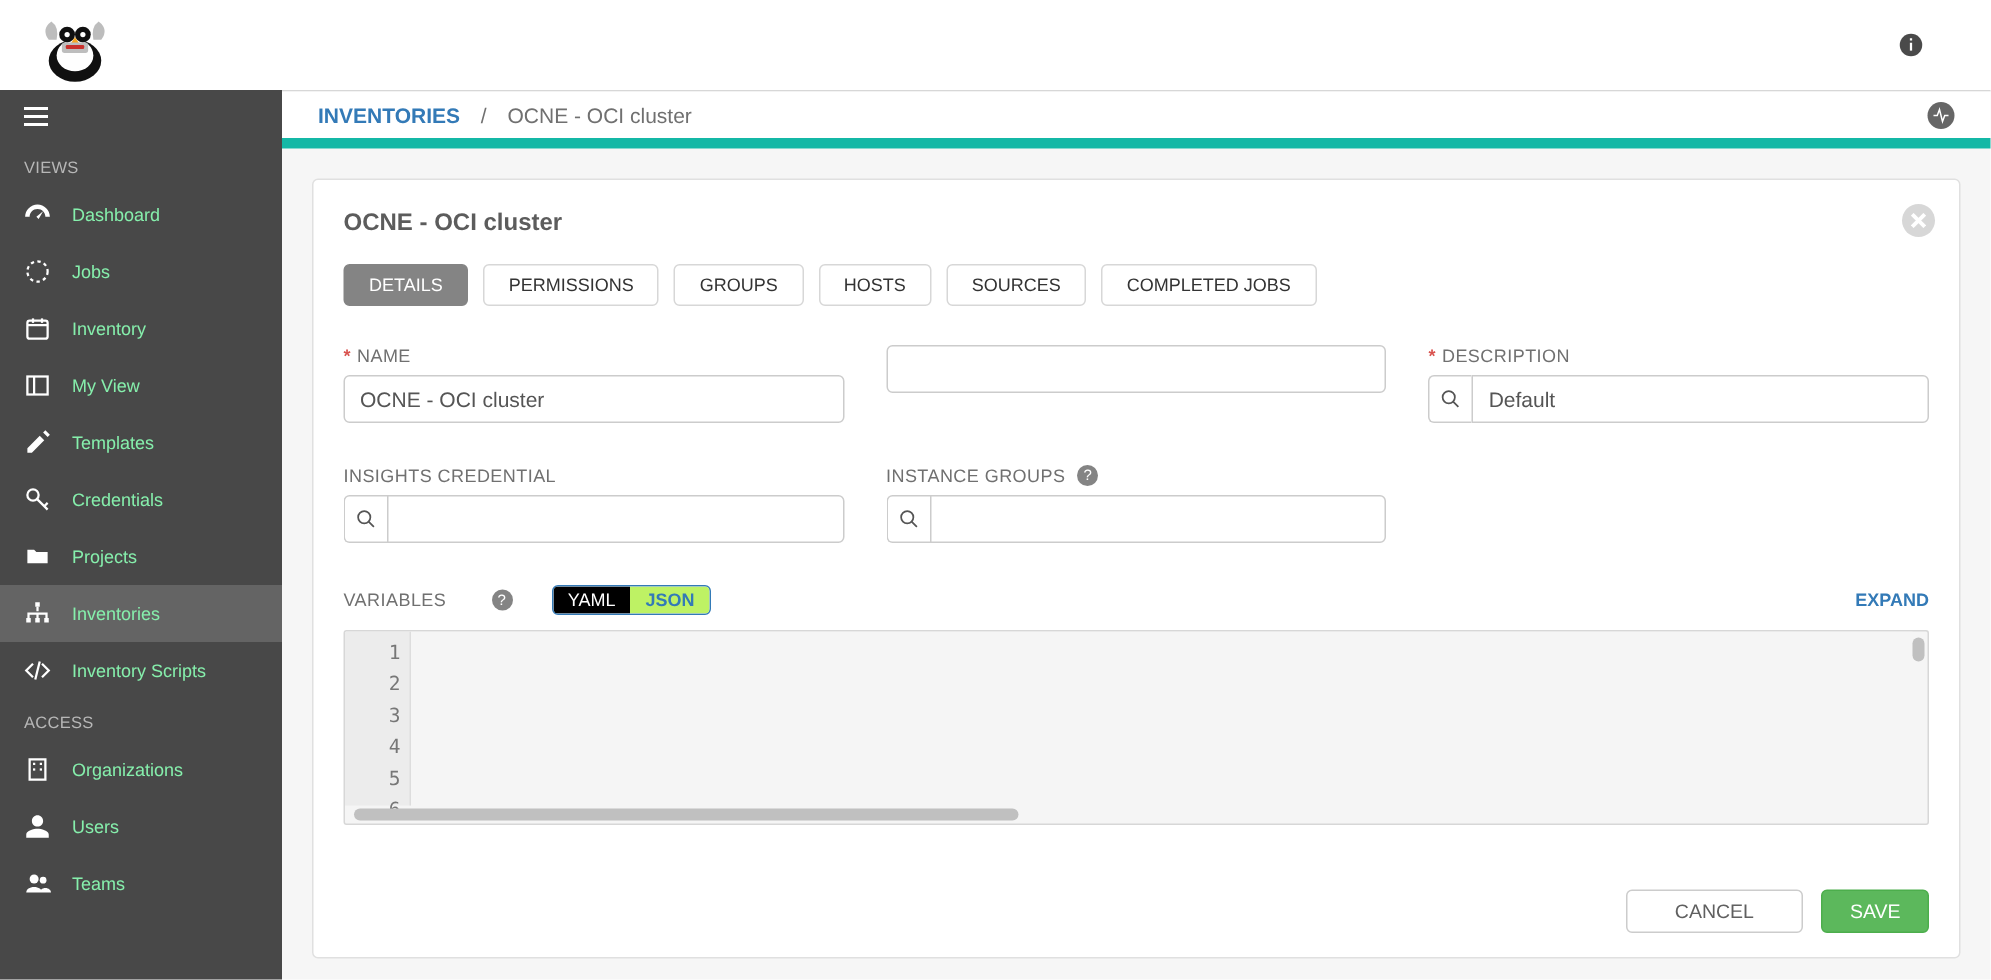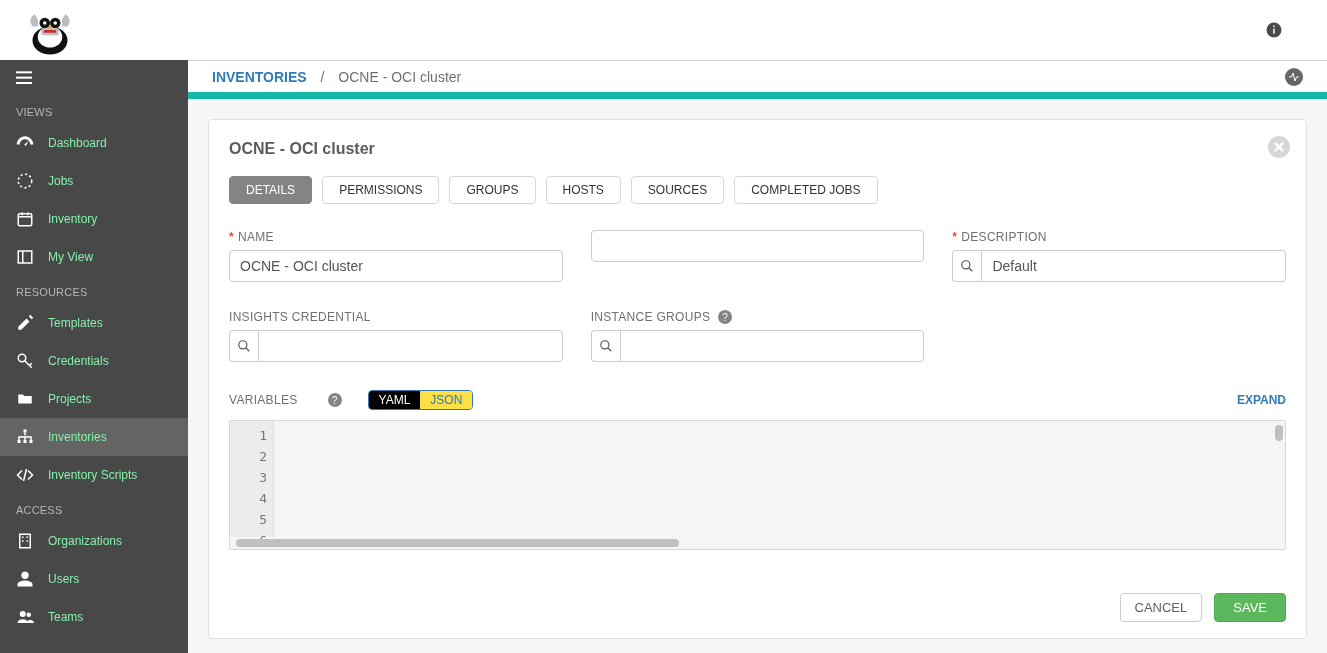--- a/index.html
+++ b/index.html
@@ -51,31 +51,31 @@
   .lookup { display: flex; }
   .lookup .btn { width: 32px; height: 32px; border: 1px solid #ccc; border-right: none; border-radius: 4px 0 0 4px; display: flex; align-items: center; justify-content: center; background: #fff; cursor: pointer; }
   .lookup .btn svg { width: 14px; height: 14px; stroke: #555; fill: none; stroke-width: 2; }
   .lookup input { border-radius: 0 4px 4px 0; }
 
   .vars-row { display: flex; align-items: center; gap: 26px; margin-top: 28px; }
   .vars-label { font-size: 12px; color: #707070; letter-spacing: 0.3px; }
   .format-toggle { display: flex; border: 1px solid #337ab7; border-radius: 4px; overflow: hidden; font-size: 12px; }
   .format-toggle span { padding: 2px 10px; cursor: pointer; }
   .format-toggle .on { background: #000000; color: #fff; }
-  .format-toggle .off { background: #fde047; color: #337ab7; }
+  .format-toggle .off { background: #bef264; color: #337ab7; font-weight: bold; }
   .expand { margin-left: auto; color: #337ab7; font-size: 12px; font-weight: 600; cursor: pointer; }
 
   .code-box { margin-top: 10px; border: 1px solid #d7d7d7; border-radius: 2px; height: 130px; background: #f5f5f5; position: relative; overflow: hidden; }
   .gutter { position: absolute; top: 0; left: 0; bottom: 12px; width: 44px; background: #ececec; border-right: 1px solid #ddd; text-align: right; padding: 4px 6px 0 0; font-family: monospace; font-size: 13px; color: #777; line-height: 21px; }
   .code-area { position: absolute; left: 44px; right: 10px; top: 0; bottom: 12px; background: #f5f5f5; }
   .hscroll { position: absolute; left: 6px; bottom: 2px; height: 8px; width: 42%; background: #c0c0c0; border-radius: 4px; }
   .vscroll { position: absolute; right: 2px; top: 4px; width: 8px; height: 16px; background: #c0c0c0; border-radius: 4px; }
 
   .panel-footer { position: absolute; right: 20px; bottom: 16px; display: flex; gap: 12px; }
-  .btn-cancel { border: 1px solid #ccc; background: #fff; color: #606060; padding: 6px 14px; border-radius: 4px; font-size: 13px; cursor: pointer; }
+  .btn-cancel { border: 1px solid #ccc; background: #fff; color: #606060; padding: 6px 32px; border-radius: 4px; font-size: 13px; cursor: pointer; }
   .btn-save { border: 1px solid #4cae4c; background: #5cb85c; color: #fff; padding: 6px 18px; border-radius: 4px; font-size: 13px; cursor: pointer; }
 </style>
 </head>
 <body>
 
 <div class="topbar">
   <div class="logo">
     <svg viewBox="0 0 64 64">
       <ellipse cx="32" cy="44" rx="20" ry="16" fill="#101010"></ellipse>
       <ellipse cx="32" cy="40" rx="14" ry="12" fill="#fefefe"></ellipse>
@@ -164,21 +164,20 @@
   <div class="side-item">
     <span class="side-icon">
         <svg viewBox="0 0 24 24">
           <rect x="3" y="4" width="18" height="16" fill="none" stroke="#fff" stroke-width="2"></rect>
           <line x1="9" y1="4" x2="9" y2="20" stroke="#fff" stroke-width="2"></line>
         </svg>
       </span>
     <span>My View</span>
   </div>
 
-  <div class="side-section">RESOURCES</div>
   <div class="side-item">
     <span class="side-icon">
         <svg viewBox="0 0 24 24">
           <path d="M3 17v4h4l11-11-4-4L3 17zM21 7l-4-4 2-2 4 4-2 2z"></path>
         </svg>
       </span>
     <span>Templates</span>
   </div>
   <div class="side-item">
     <span class="side-icon">

